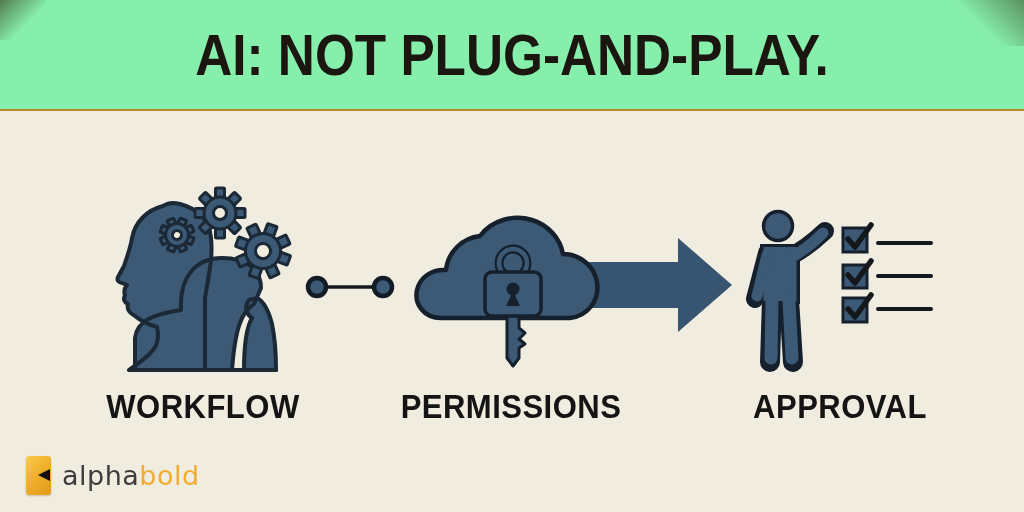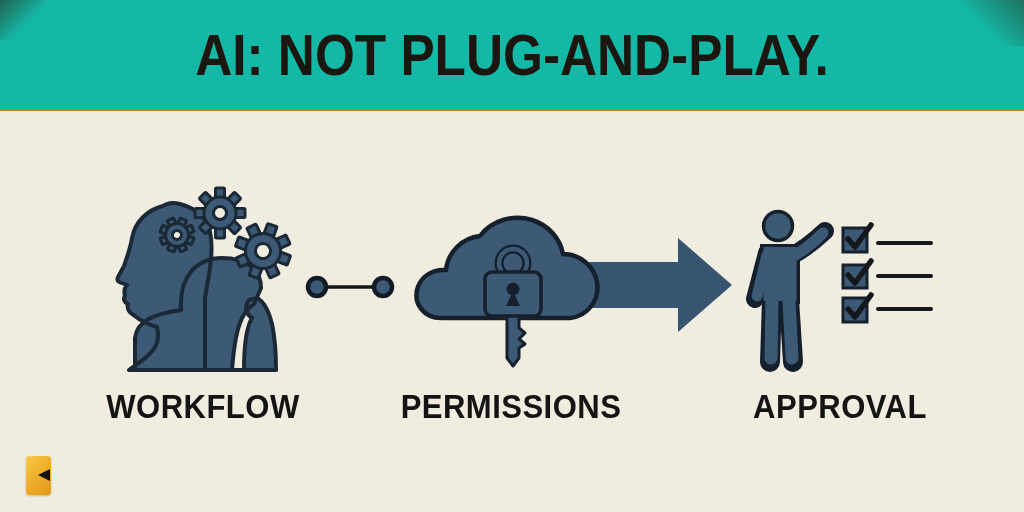--- a/index.html
+++ b/index.html
@@ -6,21 +6,21 @@
   body{
     width:1024px;height:512px;overflow:hidden;position:relative;
     background:#f1ece0;
     font-family:"Liberation Sans", sans-serif;
   }
   .stage{position:absolute;inset:0;width:1024px;height:512px;}
 
   
   .banner{
     position:absolute;left:0;top:0;width:1024px;height:109px;
-    background:#14b8a6;
+    background:#86efac;
     border-bottom:2px solid #b3882a;
     display:flex;align-items:center;justify-content:center;
   }
   .banner::before{
     content:"";position:absolute;left:0;top:0;width:46px;height:40px;
     background:linear-gradient(135deg, rgba(40,30,5,.55), rgba(40,30,5,0) 60%);
     pointer-events:none;
   }
   .banner::after{
     content:"";position:absolute;right:0;top:0;width:70px;height:46px;
@@ -199,15 +199,16 @@
   </svg>
 
   <div class="step-label" id="label-workflow">WORKFLOW</div>
   <div class="step-label" id="label-permissions">PERMISSIONS</div>
   <div class="step-label" id="label-approval">APPROVAL</div>
 
   <div class="logo">
     <div class="logo-mark">
       <div class="tri"></div>
     </div>
+    <div class="logo-text"><span class="logo-alpha">alpha</span><span class="logo-bold">bold</span></div>
   </div>
 
 </div>
 
 </body></html>

